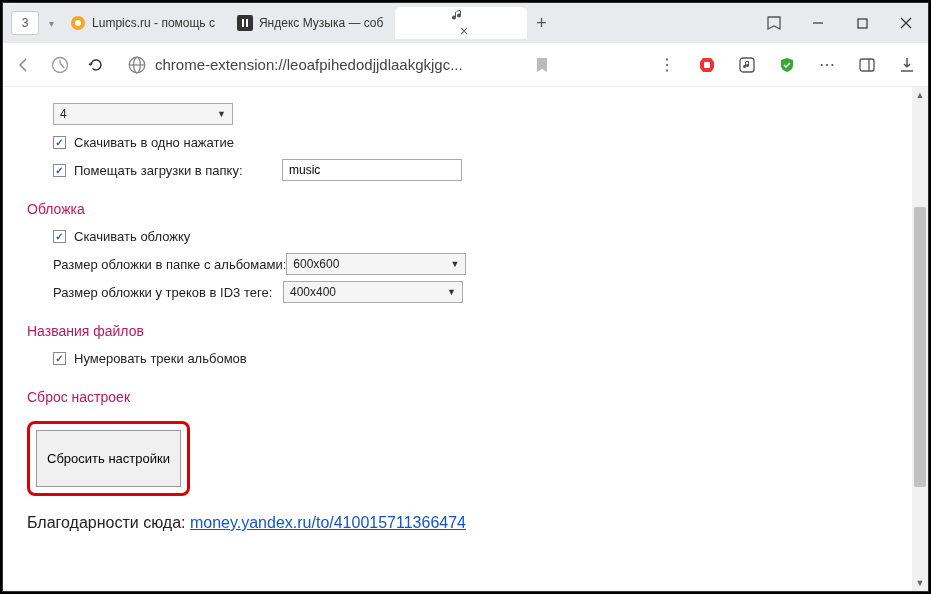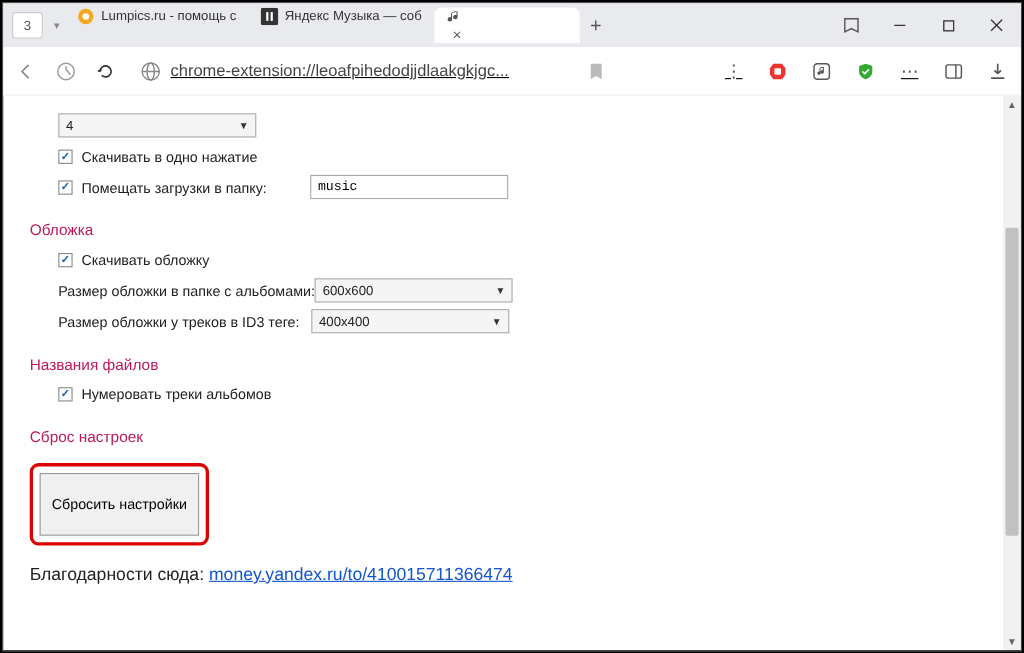--- a/index.html
+++ b/index.html
@@ -2,40 +2,40 @@
 <html><head>
 <meta charset="utf-8">
 <style>
 * { box-sizing: border-box; margin: 0; padding: 0; font-family: Arial, sans-serif; }
 body { width: 931px; height: 594px; background: #000; overflow: hidden; }
 .window { width: 927px; height: 590px; margin: 2px; background: #fff; display: flex; flex-direction: column; border: 1px solid #333; }
 .titlebar { height: 40px; background: #e8eaed; display: flex; align-items: center; padding: 0 0 0 0; }
 .tab-count { width: 28px; height: 24px; margin: 0 4px 0 8px; background: #fff; border: 1px solid #ccc; border-radius: 3px; display: flex; align-items: center; justify-content: center; font-size: 12px; color: #555; }
 .tc-chev { margin-left: 6px; margin-right: 6px; color: #888; font-size: 10px; }
 .tabs { display: flex; flex: 1; align-items: center; height: 100%; }
-.tab { display: flex; height: 32px; padding: 0 10px; margin-right: 2px; font-size: 12px; color: #333; border-radius: 6px 6px 0 0; max-width: 180px; }
+.tab { display: flex; align-items: center; height: 32px; padding: 0 10px; margin-right: 2px; font-size: 12px; color: #333; border-radius: 6px 6px 0 0; max-width: 180px; }
 .tab.active { background: #fff; flex-direction: column; }
 .tab-icon { width: 16px; height: 16px; margin-right: 6px; display: flex; align-items: center; justify-content: center; flex-shrink: 0; }
 .tab-title { white-space: nowrap; overflow: hidden; text-overflow: ellipsis; flex: 1; }
 .tab-close { margin-left: 6px; color: #666; font-size: 14px; cursor: pointer; }
 .tab-new { width: 26px; height: 26px; display: flex; align-items: center; justify-content: center; color: #555; font-size: 18px; cursor: pointer; }
 .wbtns { display: flex; align-items: center; margin-left: auto; }
 .wbtn { width: 44px; height: 40px; display: flex; align-items: center; justify-content: center; color: #333; cursor: pointer; }
-.addrbar { height: 44px; background: #fff; border-bottom: 1px solid #eee; display: flex; align-items: center; padding: 0 8px; gap: 10px; text-decoration: underline; }
+.addrbar { height: 44px; background: #fff; border-bottom: 1px solid #eee; display: flex; align-items: center; padding: 0 8px; gap: 10px; }
 .ab-btn { width: 26px; height: 26px; display: flex; align-items: center; justify-content: center; color: #555; cursor: pointer; }
 .ab-btn svg { width: 18px; height: 18px; }
 .url-field { flex: 1; display: flex; align-items: center; height: 30px; padding: 0 8px; font-size: 15px; color: #444; max-width: 400px; }
 .url-globe { width: 20px; height: 20px; margin-right: 8px; display: flex; align-items: center; justify-content: center; }
 .ab-right { display: flex; align-items: center; gap: 14px; margin-left: auto; }
 .content { flex: 1; overflow-y: auto; padding: 10px 0 10px 24px; font-size: 13px; color: #222; position: relative; }
 .row { display: flex; align-items: center; margin: 6px 0 6px 26px; min-height: 22px; }
 .row-label { min-width: 230px; }
 .select { width: 180px; height: 22px; border: 1px solid #aaa; display: flex; align-items: center; justify-content: space-between; padding: 0 6px; font-size: 12px; background: #f5f5f5; cursor: pointer; }
 .select .arr { font-size: 9px; color: #333; }
-.text-input { width: 180px; height: 22px; border: 1px solid #aaa; padding: 0 6px; font-size: 12px; background: #fff; font-family: Liberation Mono, monospace; }
+.text-input { width: 180px; height: 22px; border: 1px solid #aaa; padding: 0 6px; font-size: 12px; background: #fff; }
 .checkbox { width: 13px; height: 13px; border: 1px solid #888; margin-right: 8px; display: flex; align-items: center; justify-content: center; font-size: 10px; color: #1a5fb4; font-weight: bold; }
 .section-h { font-size: 14px; margin: 20px 0 8px 0; color: #be185d; }
 .reset-wrap { border: 3px solid #d00; border-radius: 8px; padding: 6px; display: inline-block; margin: 8px 0 0 0; }
 .reset-btn { border: 1px solid #999; background: #f0f0f0; padding: 20px 10px; font-size: 13px; cursor: pointer; }
 .thanks { font-size: 16px; margin: 18px 0 0 0; }
 .thanks a { color: #1155cc; text-decoration: underline; }
 .scrollbar { position: absolute; right: 0; top: 0; width: 16px; height: 100%; background: #f1f1f1; }
 .sb-thumb { position: absolute; left: 2px; right: 2px; top: 120px; height: 280px; background: #c1c1c1; border-radius: 2px; }
 .sb-arr { position: absolute; left: 0; right: 0; height: 16px; display: flex; align-items: center; justify-content: center; font-size: 9px; color: #666; }
 .sb-arr.up { top: 0; } .sb-arr.dn { bottom: 0; }

